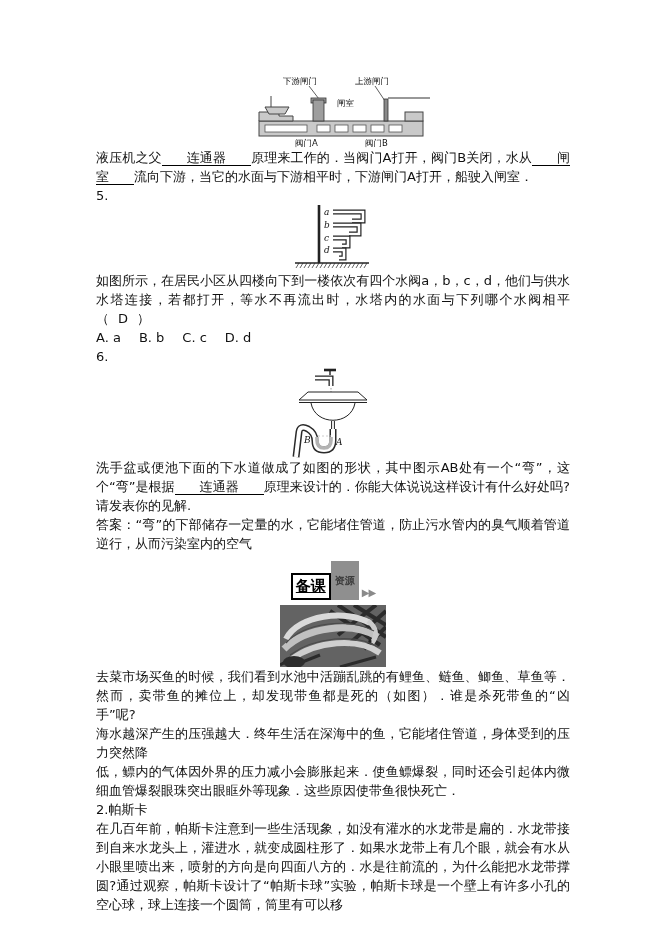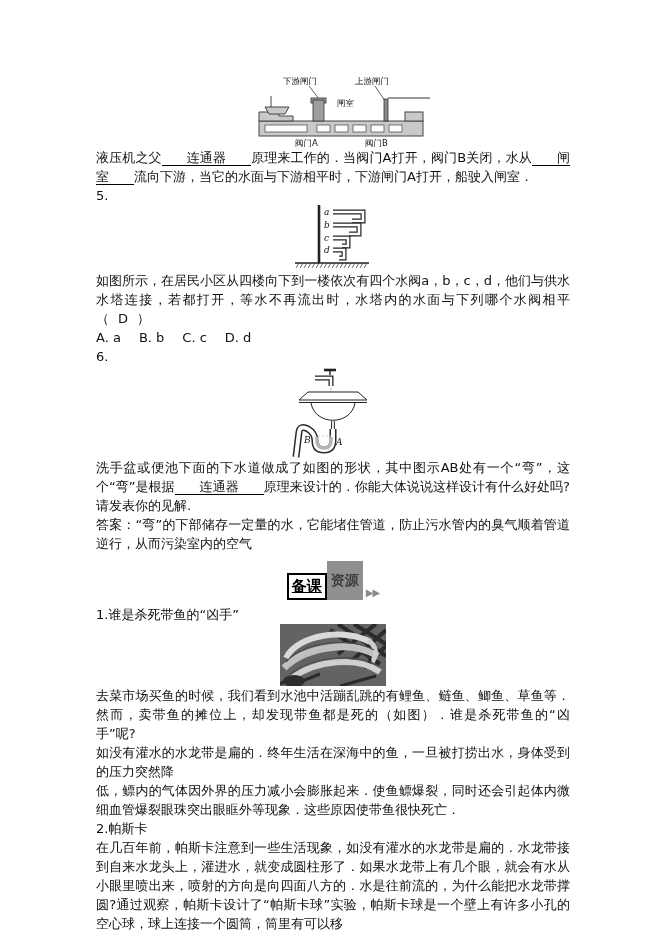--- a/index.html
+++ b/index.html
@@ -21,21 +21,21 @@
   .opt { margin-right: 18px; }
   .fig { display: flex; justify-content: center; align-items: flex-end; }
   .fig-lock svg { margin-left: 18px; }
   .badge-row { display: flex; justify-content: center; align-items: flex-end; margin: 8px 0 5px 0; }
   .badge-left {
     display:inline-block; border: 2px solid #000; background:#fff; color:#000;
     font-weight: bold; font-size: 15px; line-height: 19px; padding: 2px 3px; text-decoration: underline;
   }
   .badge-right {
     display:inline-block; background:#8f8f8f; color:#3c3c3c;
-    font-weight: bold; font-size: 14px; line-height: 23px; padding: 8px 4px;
+    font-weight: bold; font-size: 10px; line-height: 23px; padding: 8px 4px;
   }
   .badge-arrows { color:#8a8a8a; font-size: 10px; line-height: 14px; margin-left: 3px; letter-spacing: -1px; }
   svg text { font-family: "DejaVu Sans", sans-serif; fill:#111; }
   svg .dlabel { font-size: 8.5px; }
   svg .ilabel { font-style: italic; font-size: 9px; font-family: "DejaVu Serif", serif; }
 </style>
 </head>
 <body>
 
 <div class="page">
@@ -164,21 +164,20 @@
     </div>
     <p class="para"><span>洗手盆或便池下面的下水道做成了如图的形状，其中图示AB处有一个“弯”，这个“弯”是根据</span><span class="blank">连通器</span><span>原理来设计的．你能大体说说这样设计有什么好处吗?请发表你的见解.</span></p>
     <p class="para"><span>答案：</span><span>“弯”的下部储存一定量的水，它能堵住管道，防止污水管内的臭气顺着管道逆行，从而污染室内的空气</span></p>
 
     <div class="badge-row">
       <span class="badge-left">备课</span>
         <span class="badge-right">资源</span>
         <span class="badge-arrows">▶▶</span>
     </div>
 
-    <div class="stitle">1.谁是杀死带鱼的“凶手”</div>
     <div class="fig">
       <svg width="106" height="62" viewBox="0 0 106 62">
         <rect width="106" height="62" fill="#636363"></rect>
 
         <g stroke="#2b2b2b" stroke-width="4">
           <line x1="58" y1="0" x2="106" y2="32"></line>
           <line x1="74" y1="0" x2="106" y2="20"></line>
           <line x1="50" y1="6" x2="100" y2="40"></line>
           <line x1="68" y1="40" x2="106" y2="6"></line>
           <line x1="58" y1="30" x2="96" y2="0"></line>
@@ -194,20 +193,20 @@
         <path d="M4 44 C26 22 72 16 98 32" fill="none" stroke="#c0c0c0" stroke-width="7"></path>
         <path d="M12 54 C36 36 78 32 100 48" fill="none" stroke="#cfcfcf" stroke-width="6"></path>
         <path d="M88 16 C96 22 98 30 92 38" fill="none" stroke="#cccccc" stroke-width="5"></path>
         <path d="M6 38 C24 18 68 12 94 26" fill="none" stroke="#4a4a4a" stroke-width="1.2"></path>
         <path d="M10 50 C34 32 76 28 98 42" fill="none" stroke="#4a4a4a" stroke-width="1.2"></path>
         <circle cx="90" cy="36" r="1.6" fill="#222"></circle>
         <ellipse cx="14" cy="57" rx="11" ry="6" fill="#2d2d2d"></ellipse>
       </svg>
     </div>
     <p class="para">去菜市场买鱼的时候，我们看到水池中活蹦乱跳的有鲤鱼、鲢鱼、鲫鱼、草鱼等．然而，卖带鱼的摊位上，却发现带鱼都是死的（如图）．谁是杀死带鱼的“凶手”呢?</p>
-    <p class="para">如没有灌水的水龙带是扁的．终年生活在深海中的鱼，一旦被打捞出水，身体受到的压力突然降</p>
+    <p class="para">海水越深产生的压强越大．终年生活在深海中的鱼，它能堵住管道，身体受到的压力突然降</p>
     <p class="para">低，鳔内的气体因外界的压力减小会膨胀起来．使鱼鳔爆裂，同时还会引起体内微细血管爆裂眼珠突出眼眶外等现象．这些原因使带鱼很快死亡．</p>
 
     <div class="stitle">2.帕斯卡</div>
     <p class="para">在几百年前，帕斯卡注意到一些生活现象，如没有灌水的水龙带是扁的．水龙带接到自来水龙头上，灌进水，就变成圆柱形了．如果水龙带上有几个眼，就会有水从小眼里喷出来，喷射的方向是向四面八方的．水是往前流的，为什么能把水龙带撑圆?通过观察，帕斯卡设计了“帕斯卡球”实验，帕斯卡球是一个壁上有许多小孔的空心球，球上连接一个圆筒，筒里有可以移</p>
 
   </div>
 </div>
 
 </body></html>

